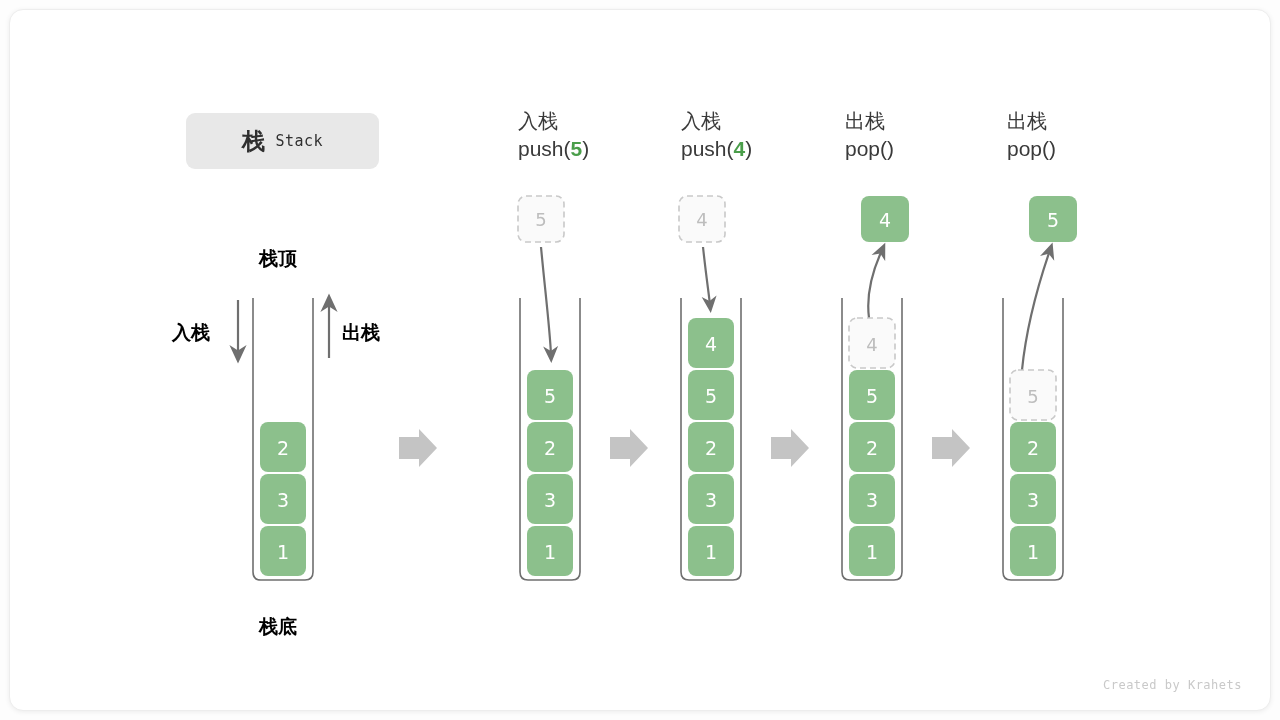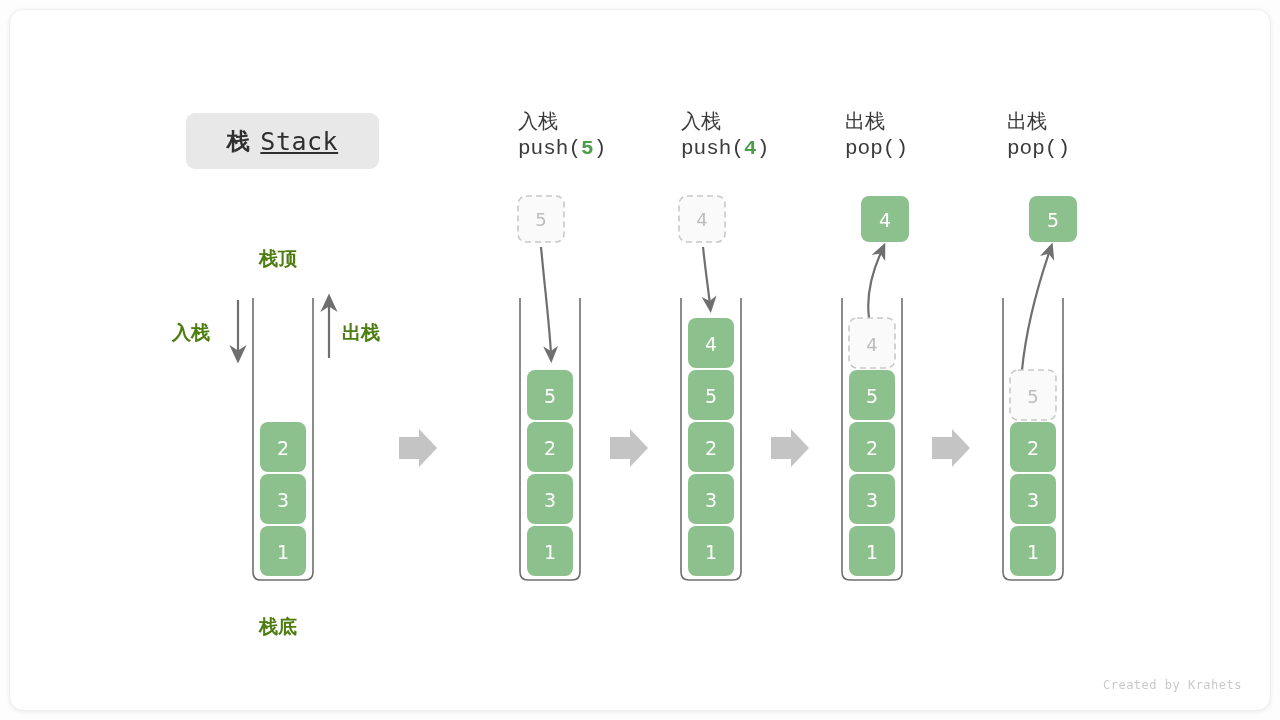--- a/index.html
+++ b/index.html
@@ -52,44 +52,43 @@
     font-size: 23px;
     font-weight: bold;
     color: #2f2f2f;
     letter-spacing: 0.5px;
     box-sizing: border-box;
   }
   .title-chip .mono {
     font-family: "DejaVu Sans Mono", "Liberation Mono", monospace;
     font-weight: normal;
     margin-left: 10px;
-    font-size: 25px;
-    text-decoration: underline;
+    font-size: 15px;
   }
   .cn-label {
     position: absolute;
     font-size: 19px;
     font-weight: bold;
-    color: #4d7c0f;
+    color: #000000;
     white-space: nowrap;
   }
   .op-label {
     position: absolute;
     white-space: nowrap;
     line-height: 1.35;
   }
   .op-label .cn {
     display: block;
     font-size: 20px;
     color: #3a3a3a;
     font-weight: normal;
   }
   .op-label .code {
     display: block;
-    font-family: Liberation Mono, monospace;
+    font-family: Liberation Sans, sans-serif;
     font-size: 21px;
     color: #3a3a3a;
   }
   .op-label .code .arg {
     color: #4a9e4a;
     font-weight: bold;
   }
   .credit {
     position: absolute;
     right: 38px;

